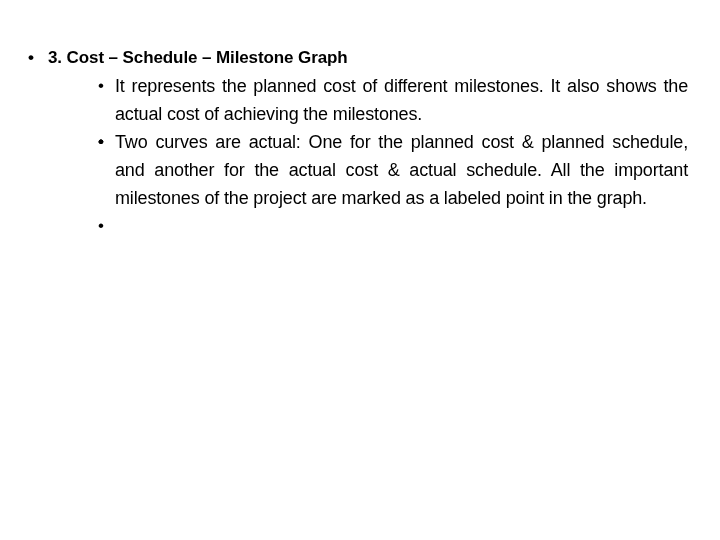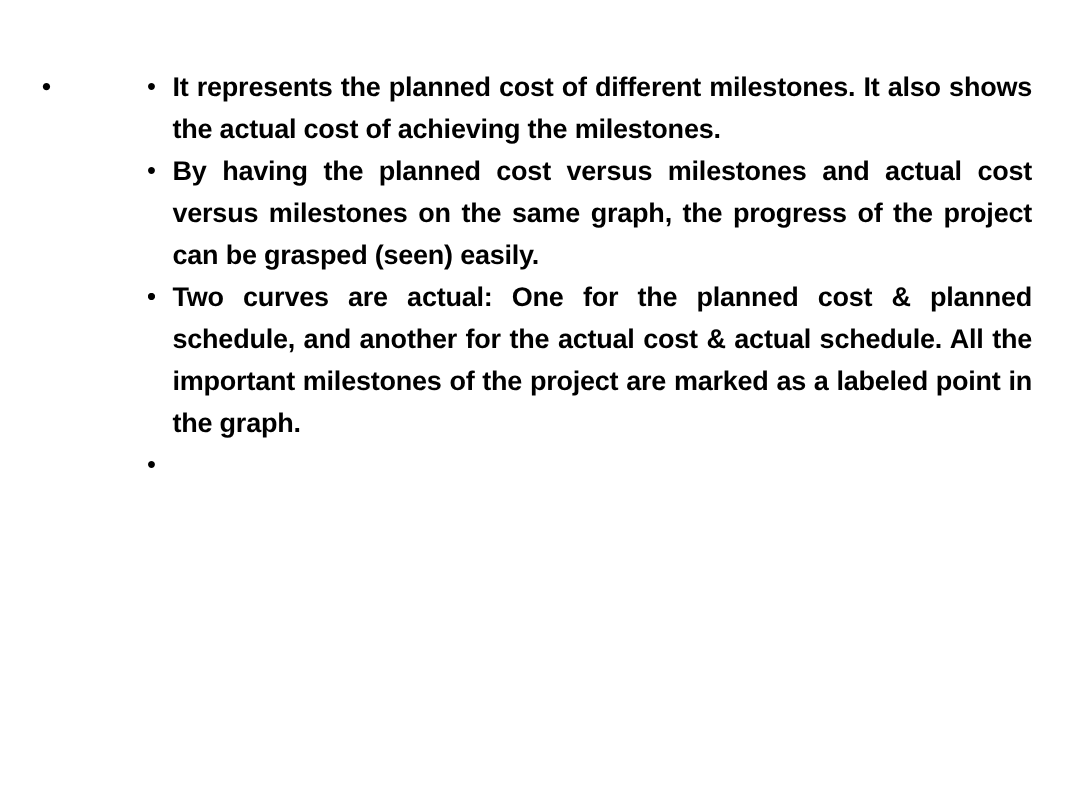--- a/index.html
+++ b/index.html
@@ -71,45 +71,45 @@
     width: 12px;
     font-size: 17px;
     line-height: 28px;
     font-weight: normal;
   }
   
   .lvl2 .txt {
     display: block;
   }
 
-  .b { font-weight: bold; }
-  .r { font-weight: bold; }
+  .b { font-weight: normal; }
+  .r { font-weight: normal; }
 
   
   .justified { text-align-last: left; }
 </style>
 </head>
 <body>
 
 <div class="slide">
 
   <div class="content-body">
 
     <div class="lvl1">
       <span class="bullet-mark">•</span>
+      <span class="heading-text">3. Cost – Schedule – Milestone Graph</span>
     </div>
 
     <div class="lvl2-list" id="sub-bullets">
         <div class="lvl2 justified">
           <span class="bullet-mark">•</span>
           <span class="txt"><span class="r">It </span><span class="b">represents the planned cost of different milestones. It also shows the actual cost of achieving the milestones</span><span class="r">.</span></span>
         </div>
         <div class="lvl2 justified">
           <span class="bullet-mark">•</span>
-          <span class="txt"><span class="r">By having the planned cost versus milestones and actual cost versus milestones on the same graph, the progress of the project can be grasped (seen) easily.</span></span>
         </div>
         <div class="lvl2 justified">
           <span class="bullet-mark">•</span>
         </div>
         <div class="lvl2 justified">
           <span class="bullet-mark">•</span>
           <span class="txt"><span class="r">Two curves are actual: </span><span class="b">One for the planned cost &amp; planned schedule, and another for the actual cost &amp; actual schedule.</span><span class="r"> All the important milestones of the project are marked as a labeled point in the graph.</span></span>
         </div>
         <div class="lvl2 justified">
           <span class="bullet-mark">•</span>

